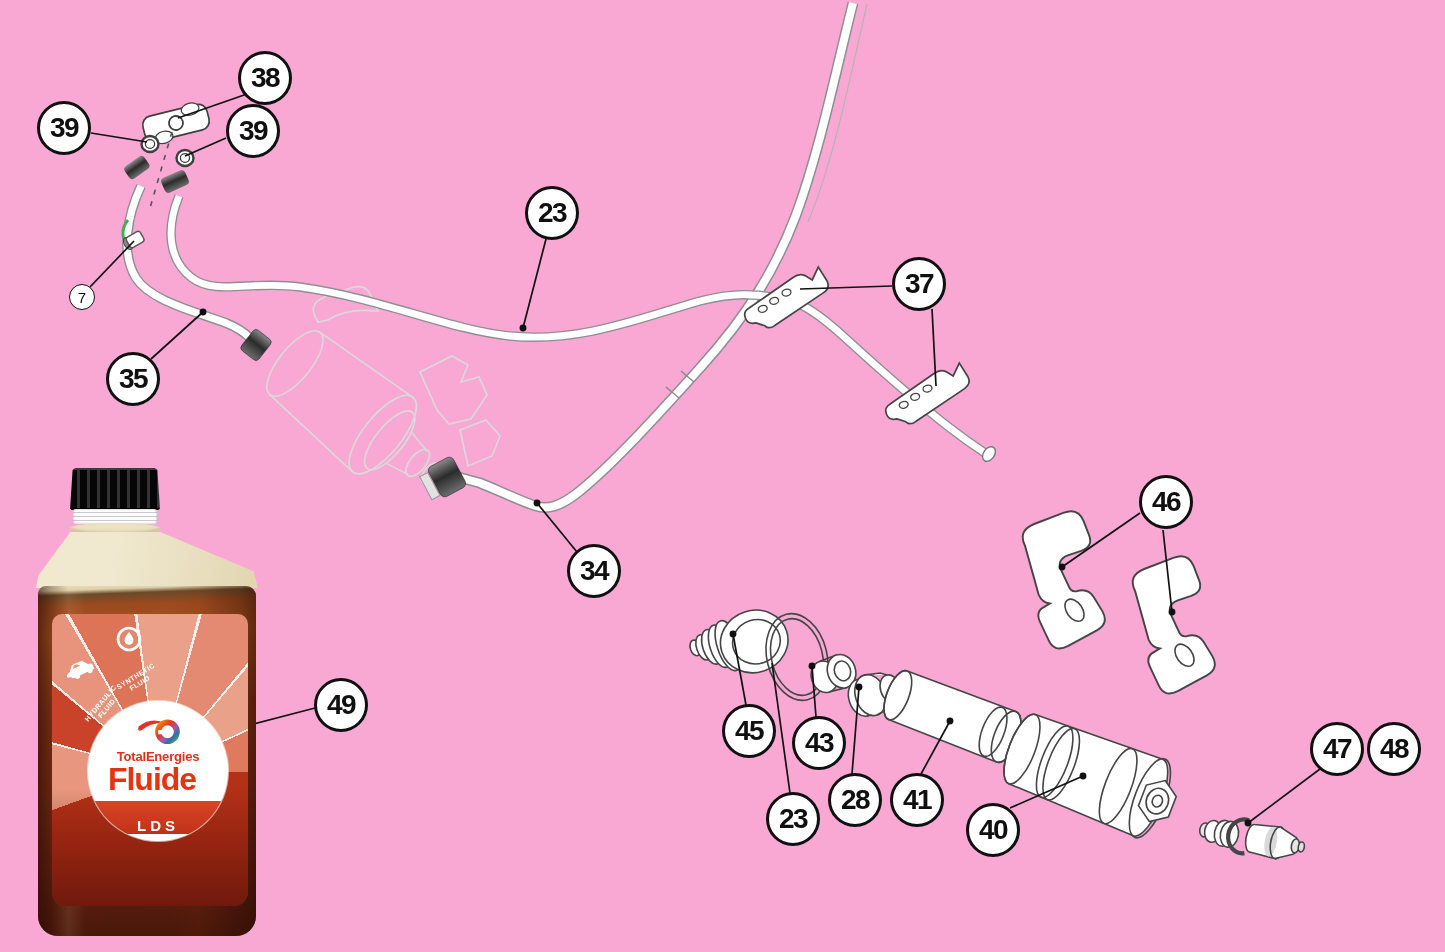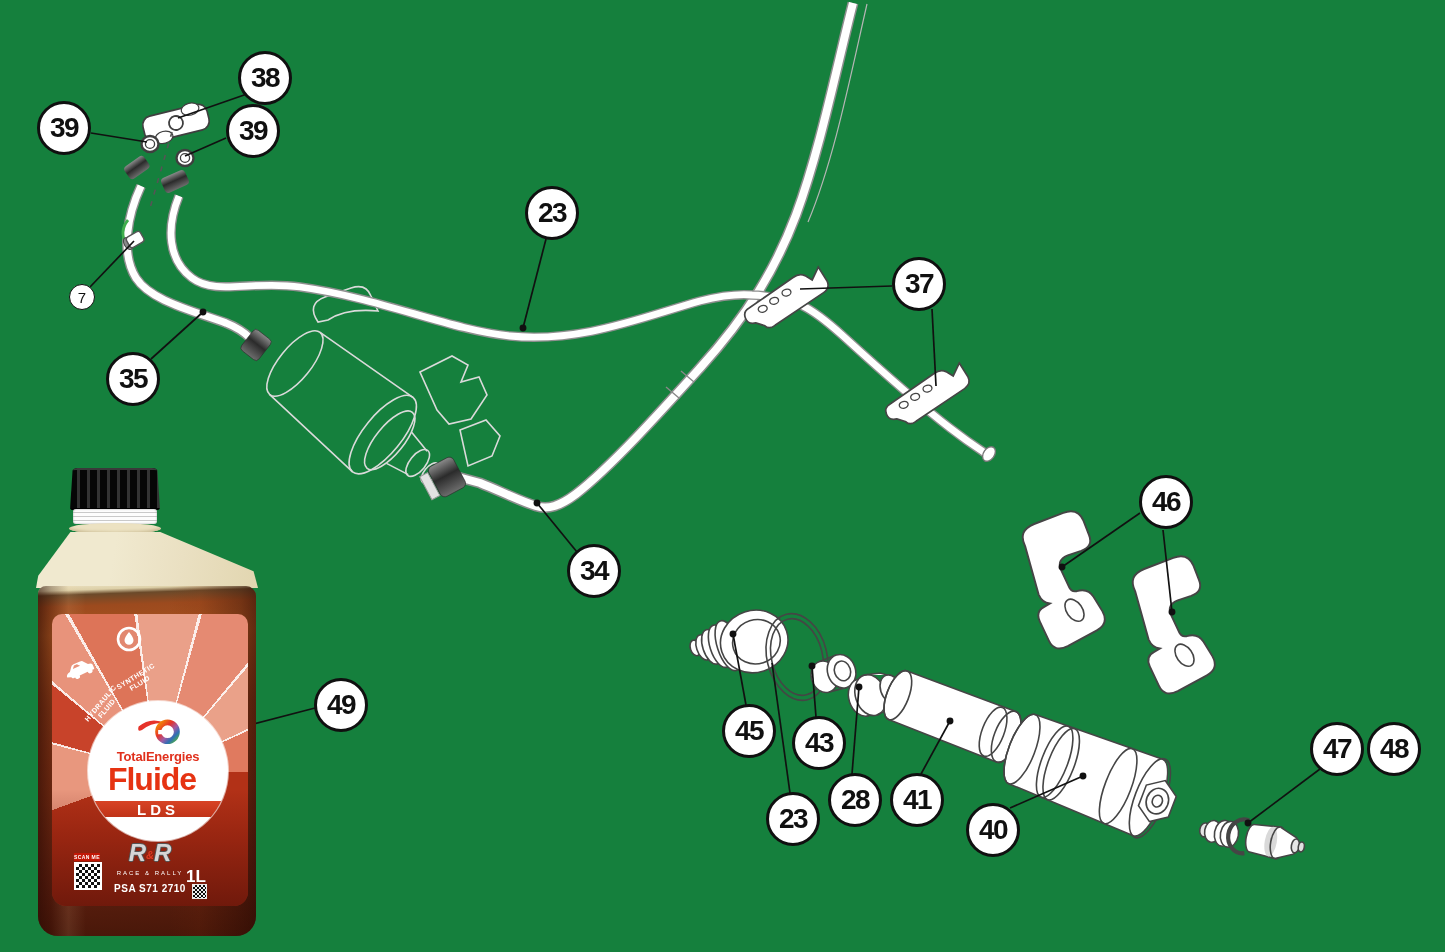--- a/index.html
+++ b/index.html
@@ -1,16 +1,16 @@
 <!DOCTYPE html>
 <html><head>
 <meta charset="utf-8">
 <style>
   html,body{margin:0;padding:0;background:#fff;}
-  .stage{position:relative;width:1445px;height:952px;background:#15803d;overflow:hidden;
+  .stage{position:relative;width:1445px;height:952px;background:#f9a8d4;overflow:hidden;
          font-family:"Liberation Sans",sans-serif;}
   .art{position:absolute;left:0;top:0;}
 
   
   .callout{position:absolute;display:flex;align-items:center;justify-content:center;
     background:#fff;border:3.6px solid #101010;border-radius:50%;box-sizing:border-box;
     color:#101010;font-weight:700;z-index:30;cursor:default;}
   .callout.lg{width:54px;height:54px;font-size:28px;letter-spacing:-1.5px;}
   .callout.sm{width:26px;height:26px;border-width:1.8px;font-size:15px;font-weight:400;letter-spacing:0;}
 
@@ -61,22 +61,22 @@
   .icon-car{position:absolute;left:12px;top:46px;transform:rotate(-24deg);z-index:3;}
   .icon-drop{position:absolute;left:64px;top:12px;z-index:3;}
   .badge{position:absolute;left:36px;top:87px;width:140px;height:140px;border-radius:50%;
        background:#fff;overflow:hidden;z-index:4;
        box-shadow:0 0 0 1px rgba(255,255,255,.6);}
   .te-logo{position:absolute;left:45px;top:12px;width:52px;height:34px;}
   .brand{position:absolute;left:0;top:48px;width:140px;text-align:center;
        font-size:13px;font-weight:700;color:#e0301c;letter-spacing:-.2px;}
   .product{position:absolute;left:0;top:60px;width:128px;text-align:center;
        font-size:32px;font-weight:700;color:#e63312;letter-spacing:-1px;}
-  .lds-band{position:absolute;left:0;top:100px;width:140px;height:16px;
-       background:linear-gradient(180deg,#d84325,#c03318);display:flex;align-items:flex-start;justify-content:center;}
+  .lds-band{position:absolute;left:0;top:100px;width:140px;height:33px;
+       background:linear-gradient(180deg,#d84325,#c03318);display:flex;align-items:flex-end;justify-content:center;}
   .lds{color:#fff;font-size:15px;font-weight:700;letter-spacing:4px;}
   .label-bottom{position:absolute;left:0;top:225px;width:196px;height:67px;z-index:5;}
   .qr-block{position:absolute;left:22px;top:14px;width:26px;}
   .scan{display:block;background:#c21807;color:#fff;font-size:5px;font-weight:700;
        text-align:center;letter-spacing:.4px;padding:1px 0;}
   .qr{width:24px;height:24px;margin-top:1px;border:2px solid #fff;background:
        repeating-conic-gradient(#111 0 25%,#fff 0 50%) 0 0/6px 6px;}
   .rr-wrap{position:absolute;left:56px;top:2px;width:84px;text-align:center;}
   .rr{font-style:italic;font-weight:900;font-size:24px;line-height:24px;color:#d6d6d6;
        text-shadow:0 1px 0 #555,1px 0 0 #555,-1px 0 0 #555,0 -1px 0 #555;}
@@ -342,32 +342,17 @@
             <path d="M29,20 l12,0 0,5 -12,0 z" fill="#fff"></path>
           </svg>
         </span>
         <span class="brand">TotalEnergies</span>
         <span class="product">Fluide</span>
         <div class="lds-band">
           <span class="lds">LDS</span>
         </div>
       </div>
 
-      <div class="label-bottom">
-        <div class="qr-block">
-          <span class="scan">SCAN ME</span>
-          <div class="qr"></div>
-        </div>
-        <div class="rr-wrap">
-          <div class="rr">
-            <span>R</span><span class="amp">&amp;</span><span>R</span>
-          </div>
-          <div class="rr-caption">RACE &amp; RALLY</div>
-        </div>
-        <span class="approval">PSA S71 2710</span>
-        <span class="volume">1L</span>
-        <div class="dmx"></div>
-      </div>
     </div>
   </div>
 
   <span class="credit">CC</span>
 </div>
 
 </body></html>

